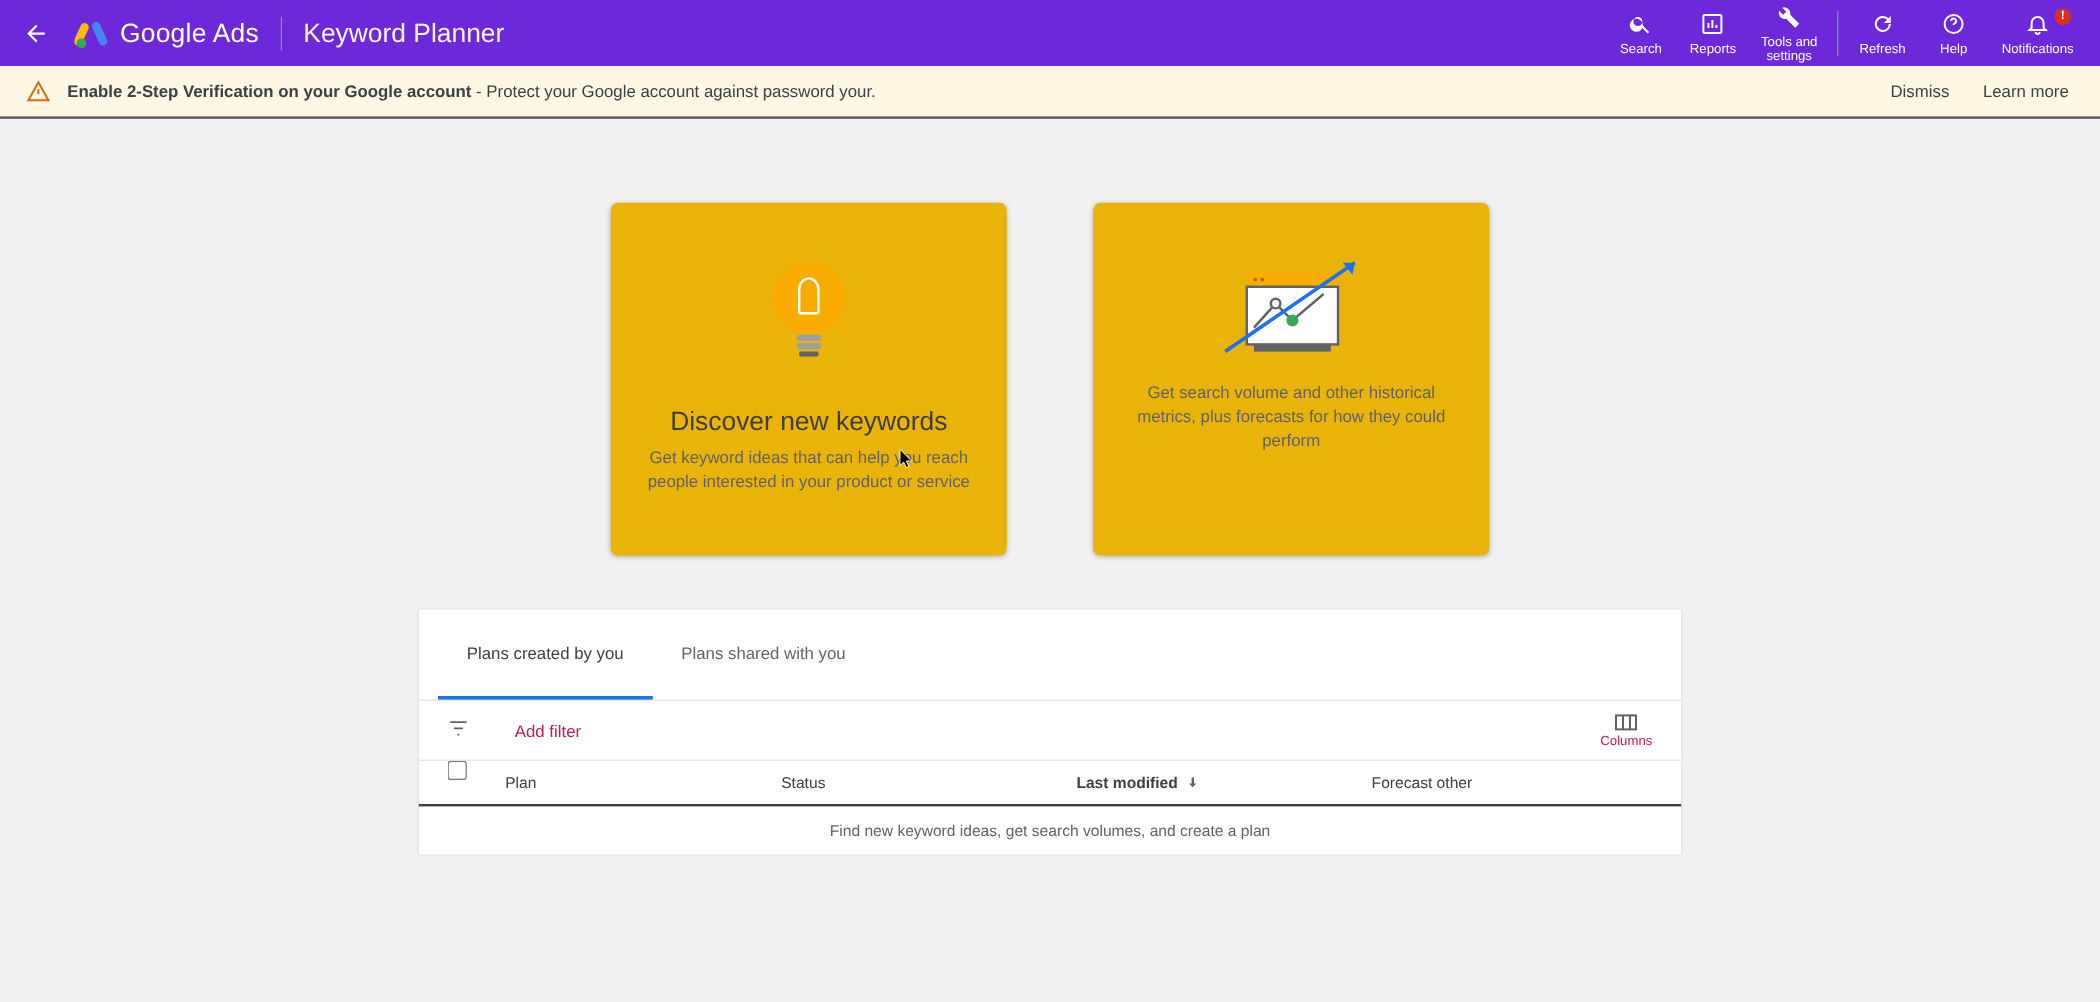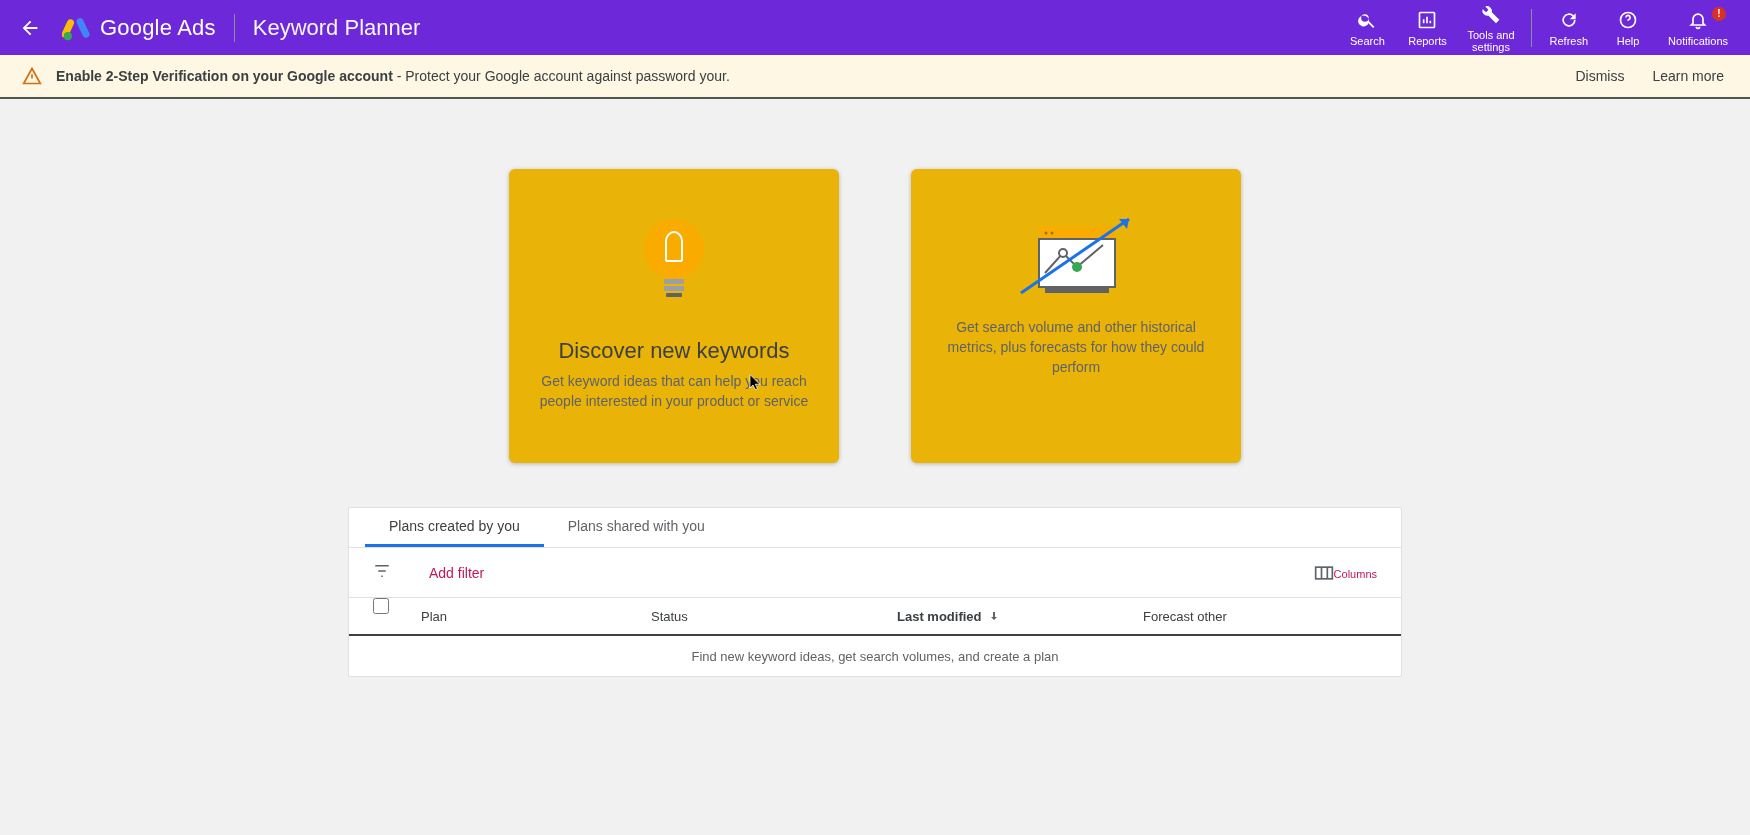--- a/index.html
+++ b/index.html
@@ -68,32 +68,32 @@
     position:absolute; width:18px; height:22px; pointer-events:none;
   }
 
   
   .panel {
     width:1054px; margin:44px auto 0 auto; background:#fff;
     border:1px solid #e0e0e0; border-radius:2px;
   }
   .tabs { display:flex; border-bottom:1px solid #e0e0e0; padding:0 16px; }
   .tab {
-    padding:10px 24px; font-size:14px; color:#5f6368; cursor:pointer;
+    padding:28px 24px; font-size:14px; color:#5f6368; cursor:pointer;
     border-bottom:3px solid transparent; font-weight:500;
   }
   .tab.active { color:#3c4043; border-bottom-color:#1a73e8; }
 
   .filterrow {
     display:flex; align-items:center; height:50px; padding:0 24px;
     border-bottom:1px solid #e0e0e0; font-size:14px; color:#be185d;
   }
   .filterrow .ficon { margin-right:38px; }
   .filterrow .spacer { flex:1; }
-  .colbtn { display:flex; flex-direction:row; align-items:center; cursor:pointer; }
+  .colbtn { display:flex; flex-direction:column; align-items:center; cursor:pointer; }
   .colbtn span { font-size:11px; margin-top:2px; }
 
   .headrow {
     display:flex; height:38px;
     border-bottom:2px solid #404040; font-size:13px; color:#3c4043;
     padding:0 24px;
   }
   .headrow .chk { width:48px; }
   .hc { display:flex; align-items:center; gap:6px; }
   .hc.plan { width:230px; }

